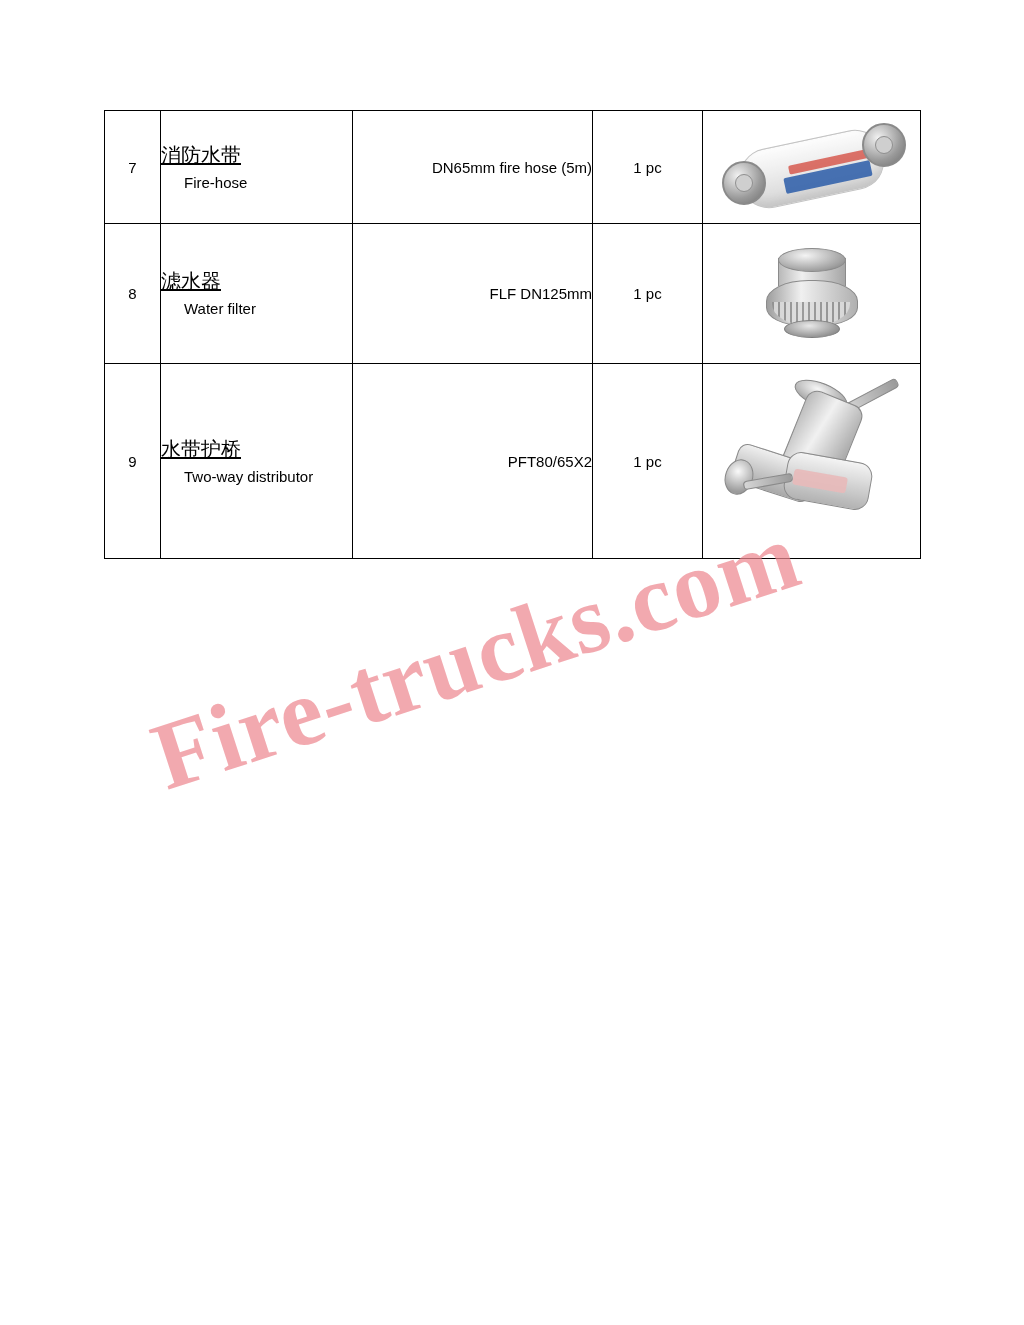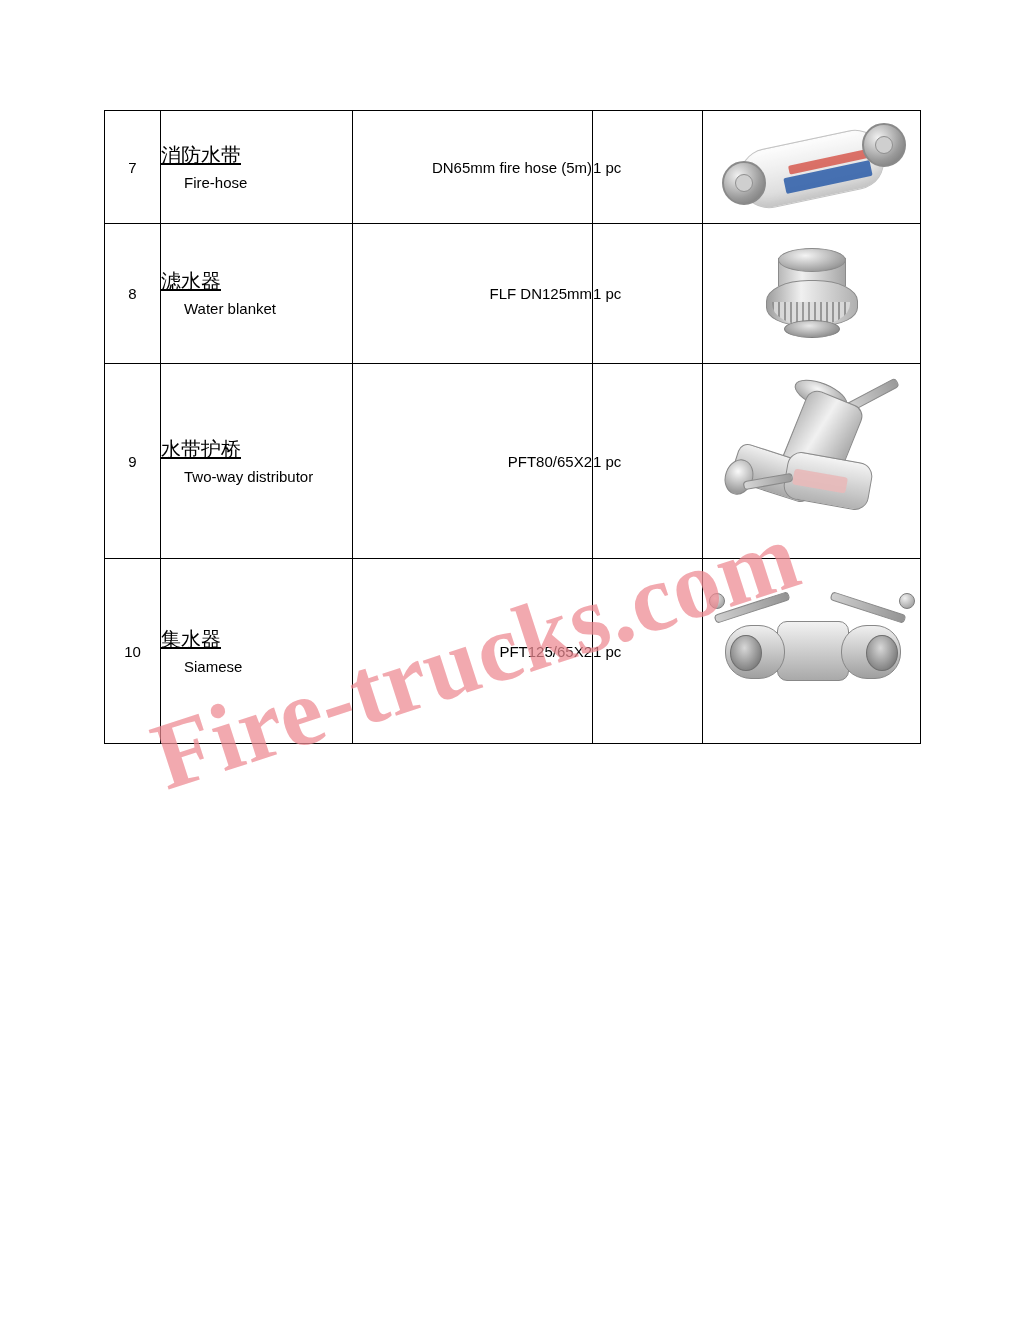--- a/index.html
+++ b/index.html
@@ -65,21 +65,21 @@
     font-size: 15px;
     margin-left: 23px;
   }
 
   .cell-spec {
     text-align: right;
     font-size: 15px;
   }
 
   .cell-qty {
-    text-align: left;
+    text-align: center;
     font-size: 15px;
   }
 
   .cell-img {
     text-align: center;
     padding: 4px 0;
   }
 
   .img-box {
     position: relative;
@@ -498,21 +498,21 @@
               <div class="cpl-b"></div>
             </div>
           </div>
         </td>
       </tr>
 
       <tr style="height:140px;">
         <td class="cell-no">8</td>
         <td class="cell-name">
           <span class="cn">滤水器</span>
-          <span class="en">Water blanket</span>
+          <span class="en">Water filter</span>
         </td>
         <td class="cell-spec">FLF DN125mm</td>
         <td class="cell-qty">1 pc</td>
         <td class="cell-img">
           <div class="img-box">
             <div class="art-filter">
               <div class="neck"></div>
               <div class="top"></div>
               <div class="body"></div>
               <div class="ribs"></div>
@@ -539,42 +539,20 @@
               <div class="arm"></div>
               <div class="flange"></div>
               <div class="body2"></div>
               <div class="pink"></div>
               <div class="handle2"></div>
             </div>
           </div>
         </td>
       </tr>
 
-      <tr style="height:185px;">
-        <td class="cell-no">10</td>
-        <td class="cell-name">
-          <span class="cn">集水器</span>
-          <span class="en">Siamese</span>
-        </td>
-        <td class="cell-spec">PFT125/65X2</td>
-        <td class="cell-qty">1 pc</td>
-        <td class="cell-img">
-          <div class="img-box">
-            <div class="art-siam">
-              <div class="lever-l"></div>
-              <div class="lever-r"></div>
-              <div class="knob-l"></div>
-              <div class="knob-r"></div>
-              <div class="center"></div>
-              <div class="inlet-l"></div>
-              <div class="inlet-r"></div>
-            </div>
-          </div>
-        </td>
-      </tr>
 
 
 
 
     </tbody>
   </table>
 
   <div class="watermark">Fire-trucks.com</div>
 
 </div>

